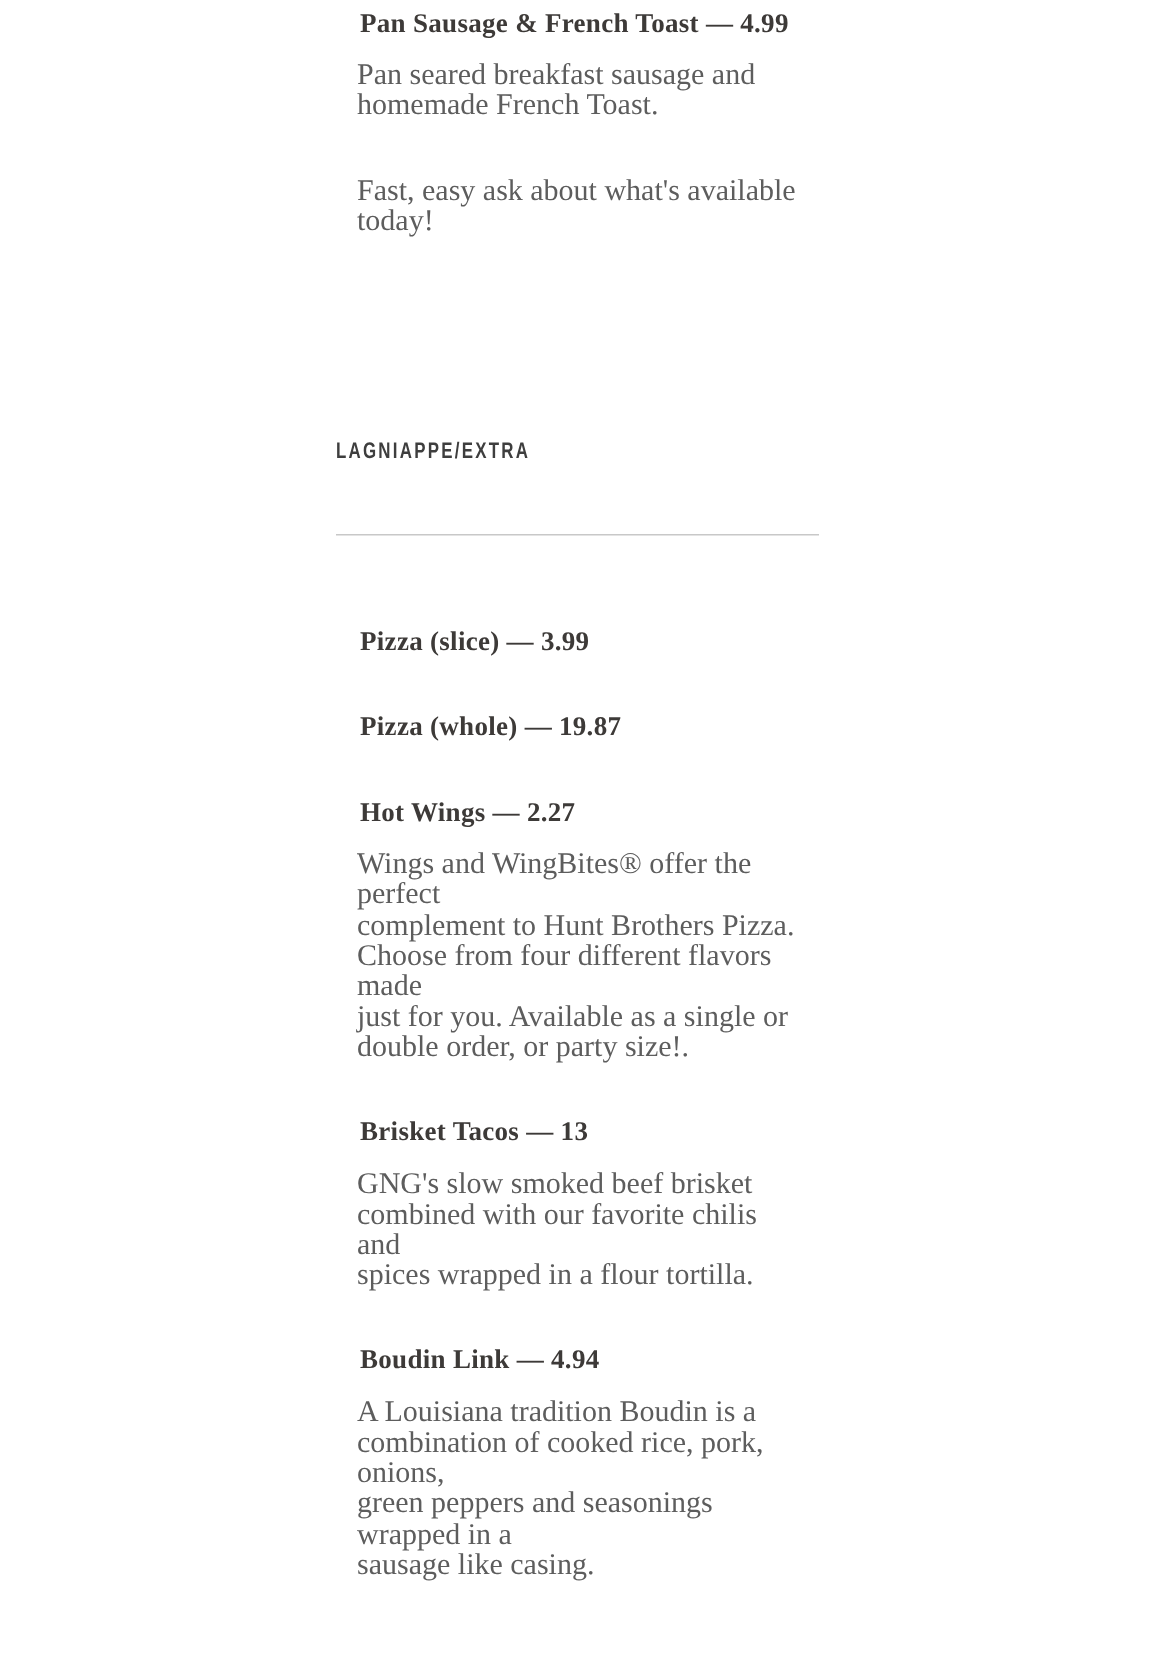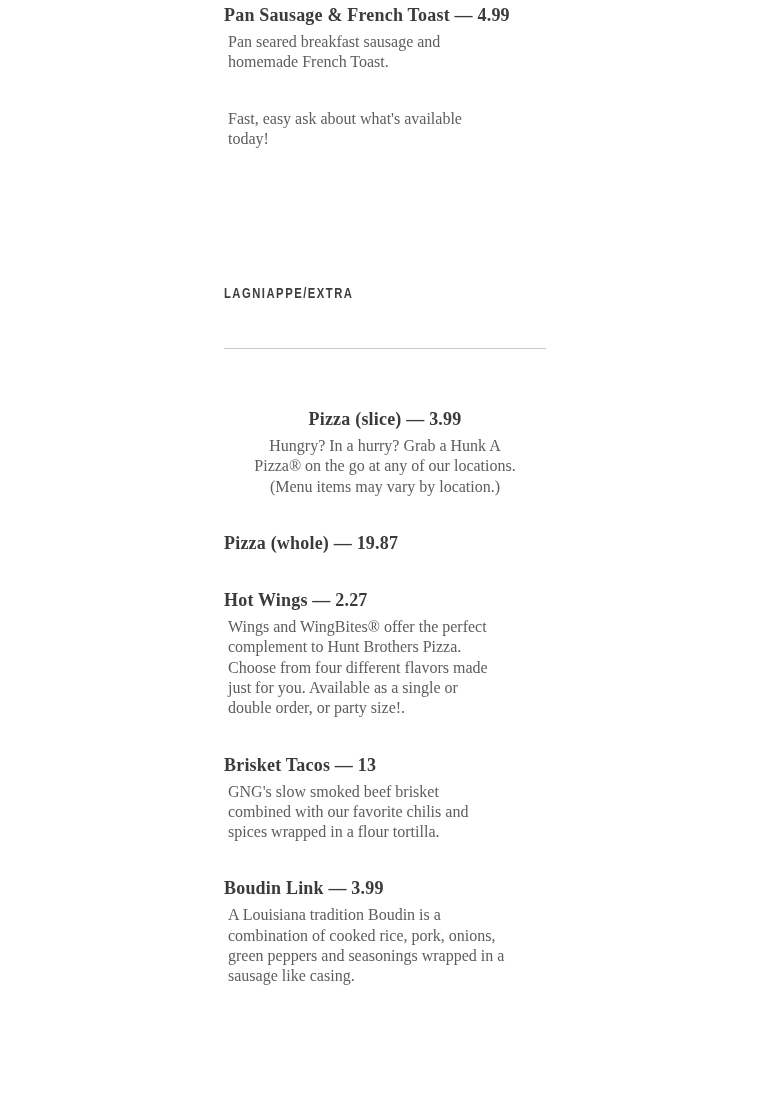--- a/index.html
+++ b/index.html
@@ -19,28 +19,28 @@
     padding-top: 5px;
   }
   .menu-item {
     margin-bottom: 36px;
   }
   .menu-item .item-heading {
     font-size: 18px;
     line-height: 21px;
     font-weight: 700;
     color: #3d3a38;
-    margin: 0 0 6px 0;
+    margin: 0 0 6px 16px;
     letter-spacing: 0.2px;
   }
   .menu-item .item-description {
-    font-size: 16px;
+    font-size: 20px;
     line-height: 20.3px;
     color: #5d5d5d;
-    margin: 4px;
+    margin: 14px;
     white-space: pre-line;
   }
   .section-label {
     margin: 135px 0 0 0;
     font-family: "Liberation Sans", sans-serif;
     font-size: 15px;
     line-height: 17px;
     font-weight: 700;
     letter-spacing: 2px;
     color: #3e3e3e;
@@ -49,21 +49,20 @@
     white-space: nowrap;
   }
   .section-divider {
     border: none;
     border-top: 1px solid #c8c8c8;
     margin: 47px 0 0 0;
     height: 0;
   }
   .first-after-divider {
     margin-top: 60px;
-    text-align: center;
   }
 </style>
 </head>
 <body>
 
 <div class="menu-column">
 
   <div class="menu-item">
     <h3 class="item-heading">Pan Sausage &amp; French Toast — 4.99</h3>
     <p class="item-description">Pan seared breakfast sausage and
@@ -74,23 +73,20 @@
     <p class="item-description">Fast, easy ask about what's available
 today!</p>
   </div>
 
   <div class="section-label">LAGNIAPPE/EXTRA</div>
 
   <hr class="section-divider">
 
   <div class="menu-item first-after-divider">
     <h3 class="item-heading">Pizza (slice) — 3.99</h3>
-    <p class="item-description">Hungry? In a hurry? Grab a Hunk A
-Pizza® on the go at any of our locations.
-(Menu items may vary by location.)</p>
   </div>
 
   <div class="menu-item">
     <h3 class="item-heading">Pizza (whole) — 19.87</h3>
   </div>
 
   <div class="menu-item">
     <h3 class="item-heading">Hot Wings — 2.27</h3>
     <p class="item-description">Wings and WingBites® offer the perfect
 complement to Hunt Brothers Pizza.
@@ -100,20 +96,20 @@
   </div>
 
   <div class="menu-item">
     <h3 class="item-heading">Brisket Tacos — 13</h3>
     <p class="item-description">GNG's slow smoked beef brisket
 combined with our favorite chilis and
 spices wrapped in a flour tortilla.</p>
   </div>
 
   <div class="menu-item">
-    <h3 class="item-heading">Boudin Link — 3.99</h3>
+    <h3 class="item-heading">Boudin Link — 4.94</h3>
     <p class="item-description">A Louisiana tradition Boudin is a
 combination of cooked rice, pork, onions,
 green peppers and seasonings wrapped in a
 sausage like casing.</p>
   </div>
 
 </div>
 
 </body></html>

